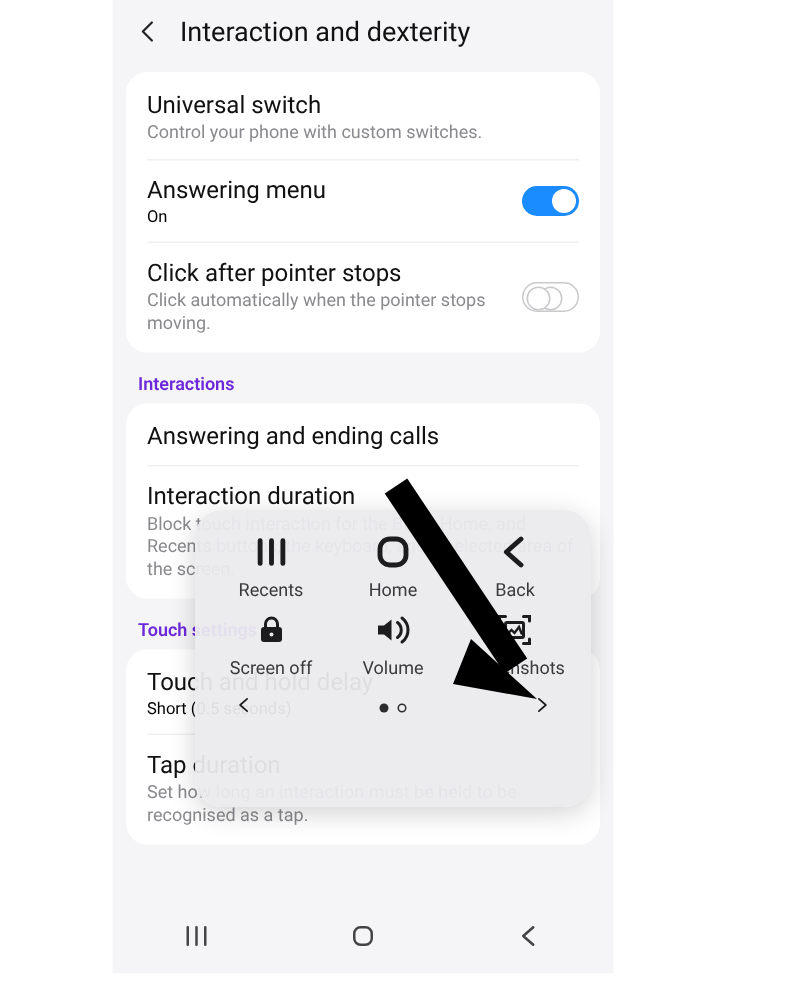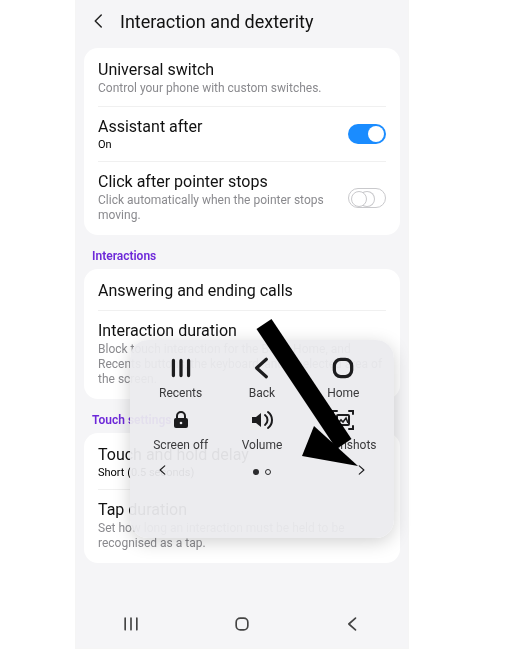--- a/index.html
+++ b/index.html
@@ -179,21 +179,21 @@
       <div class="title">Interaction and dexterity</div>
     </div>
 
     <div class="card">
       <div class="row">
         <div class="row-title">Universal switch</div>
         <div class="row-sub">Control your phone with custom switches.</div>
       </div>
       <div class="divider"></div>
       <div class="row">
-        <div class="row-title">Assistant after</div>
+        <div class="row-title">Answering menu</div>
         <div class="row-state">On</div>
         <div class="toggle on"></div>
       </div>
       <div class="divider"></div>
       <div class="row">
         <div class="row-title">Click after pointer stops</div>
         <div class="row-sub" style="padding-right:50px">Click automatically when the pointer stops moving.</div>
         <div class="toggle off"></div>
       </div>
     </div>
@@ -250,32 +250,32 @@
         <div class="ico">
           <svg width="26" height="26" viewBox="0 0 24 24">
               <path d="M5 5v14M12 5v14M19 5v14" stroke="#1c1c1e" stroke-width="3" stroke-linecap="round" fill="none"></path>
             </svg>
         </div>
         <div class="lbl">Recents</div>
       </div>
       <div class="assist-item">
         <div class="ico">
           <svg width="26" height="26" viewBox="0 0 24 24">
+              <rect x="4" y="4" width="16" height="16" rx="6" fill="none" stroke="#1c1c1e" stroke-width="3"></rect>
+            </svg>
+        </div>
+        <div class="lbl">Home</div>
+      </div>
+      <div class="assist-item">
+        <div class="ico">
+          <svg width="26" height="26" viewBox="0 0 24 24">
               <path d="M16 4l-9 8 9 8" fill="none" stroke="#1c1c1e" stroke-width="3" stroke-linecap="round" stroke-linejoin="round"></path>
             </svg>
         </div>
         <div class="lbl">Back</div>
-      </div>
-      <div class="assist-item">
-        <div class="ico">
-          <svg width="26" height="26" viewBox="0 0 24 24">
-              <rect x="4" y="4" width="16" height="16" rx="6" fill="none" stroke="#1c1c1e" stroke-width="3"></rect>
-            </svg>
-        </div>
-        <div class="lbl">Home</div>
       </div>
       <div class="assist-item">
         <div class="ico">
           <svg width="24" height="24" viewBox="0 0 24 24">
               <rect x="5" y="10" width="14" height="10" rx="2" fill="#1c1c1e"></rect>
               <path d="M8 10V8a4 4 0 018 0v2" fill="none" stroke="#1c1c1e" stroke-width="2"></path>
               <circle cx="12" cy="15" r="1.3" fill="#ebebee"></circle>
             </svg>
         </div>
         <div class="lbl">Screen off</div>

